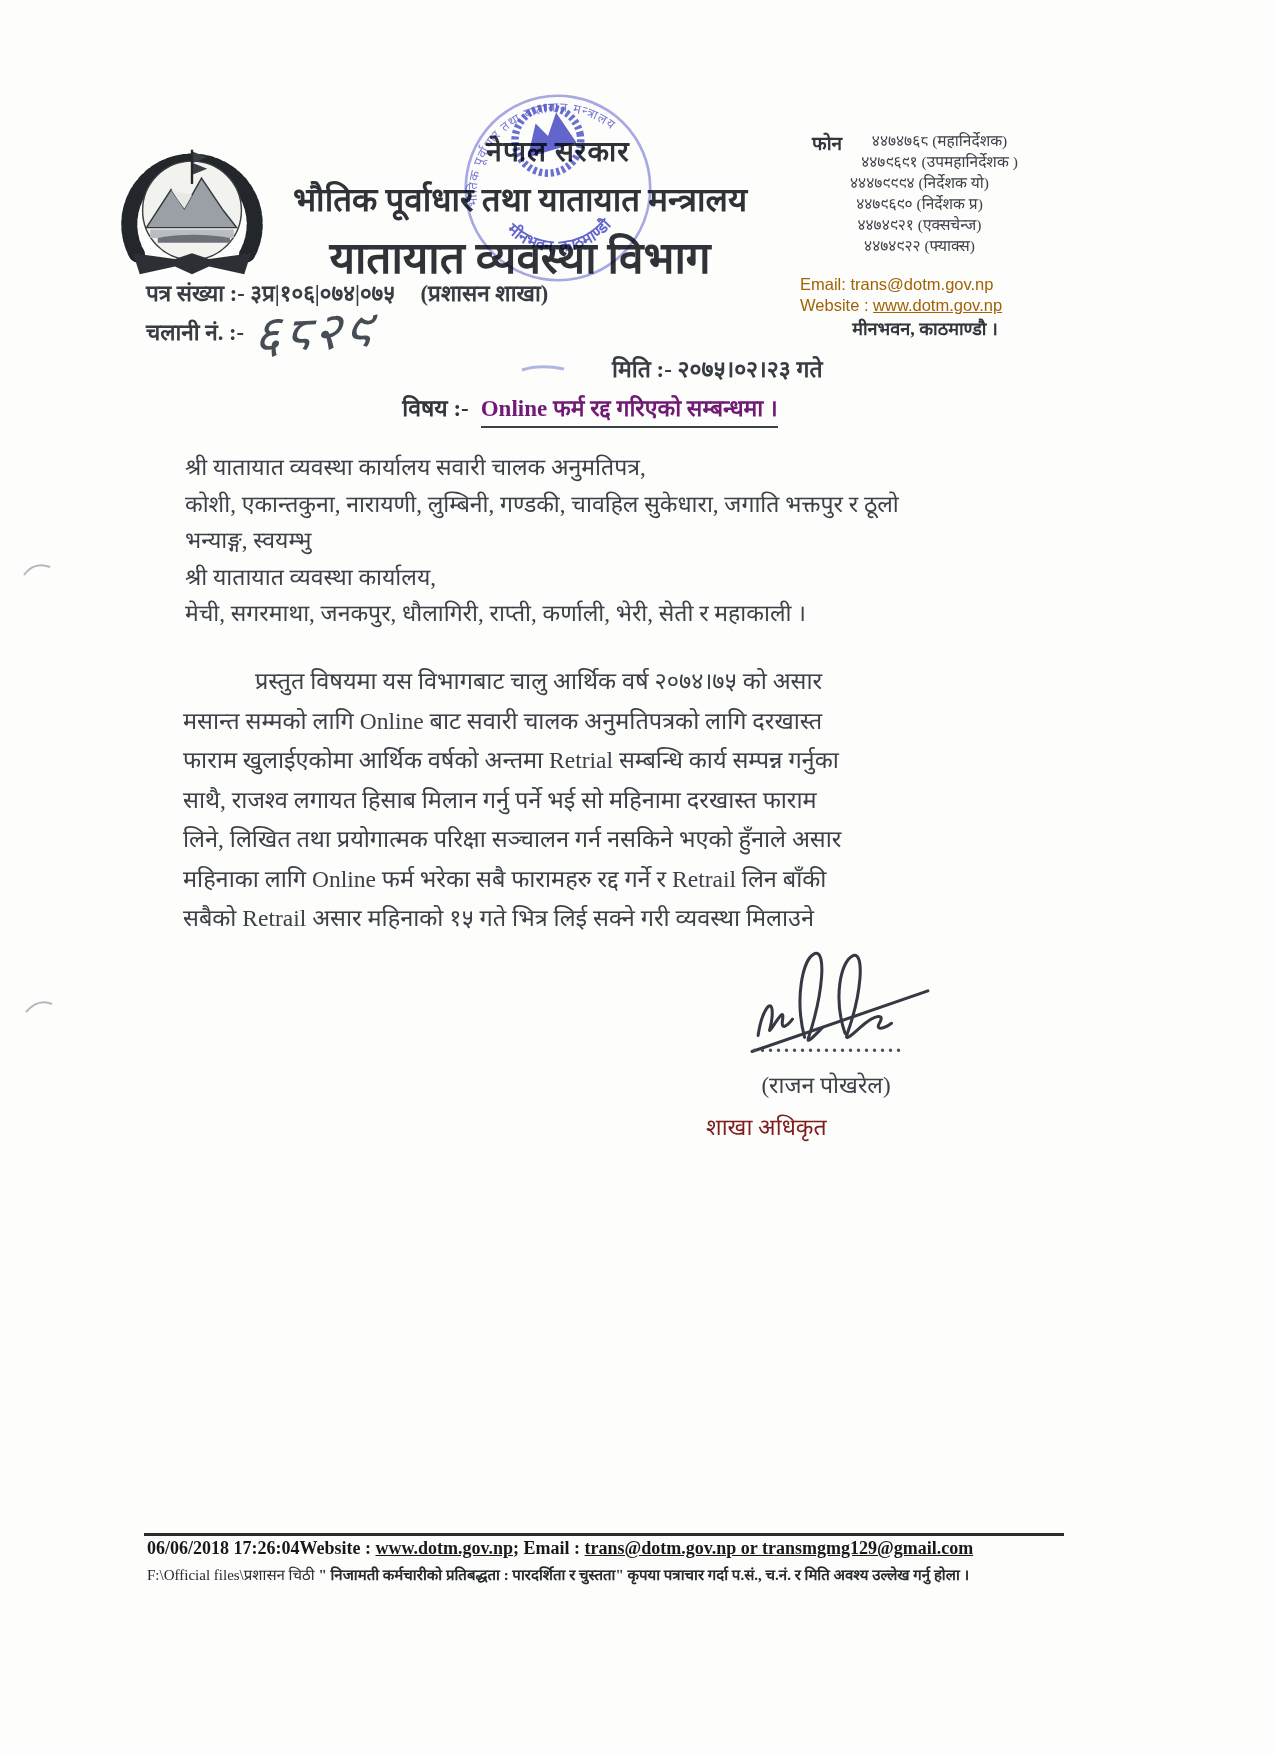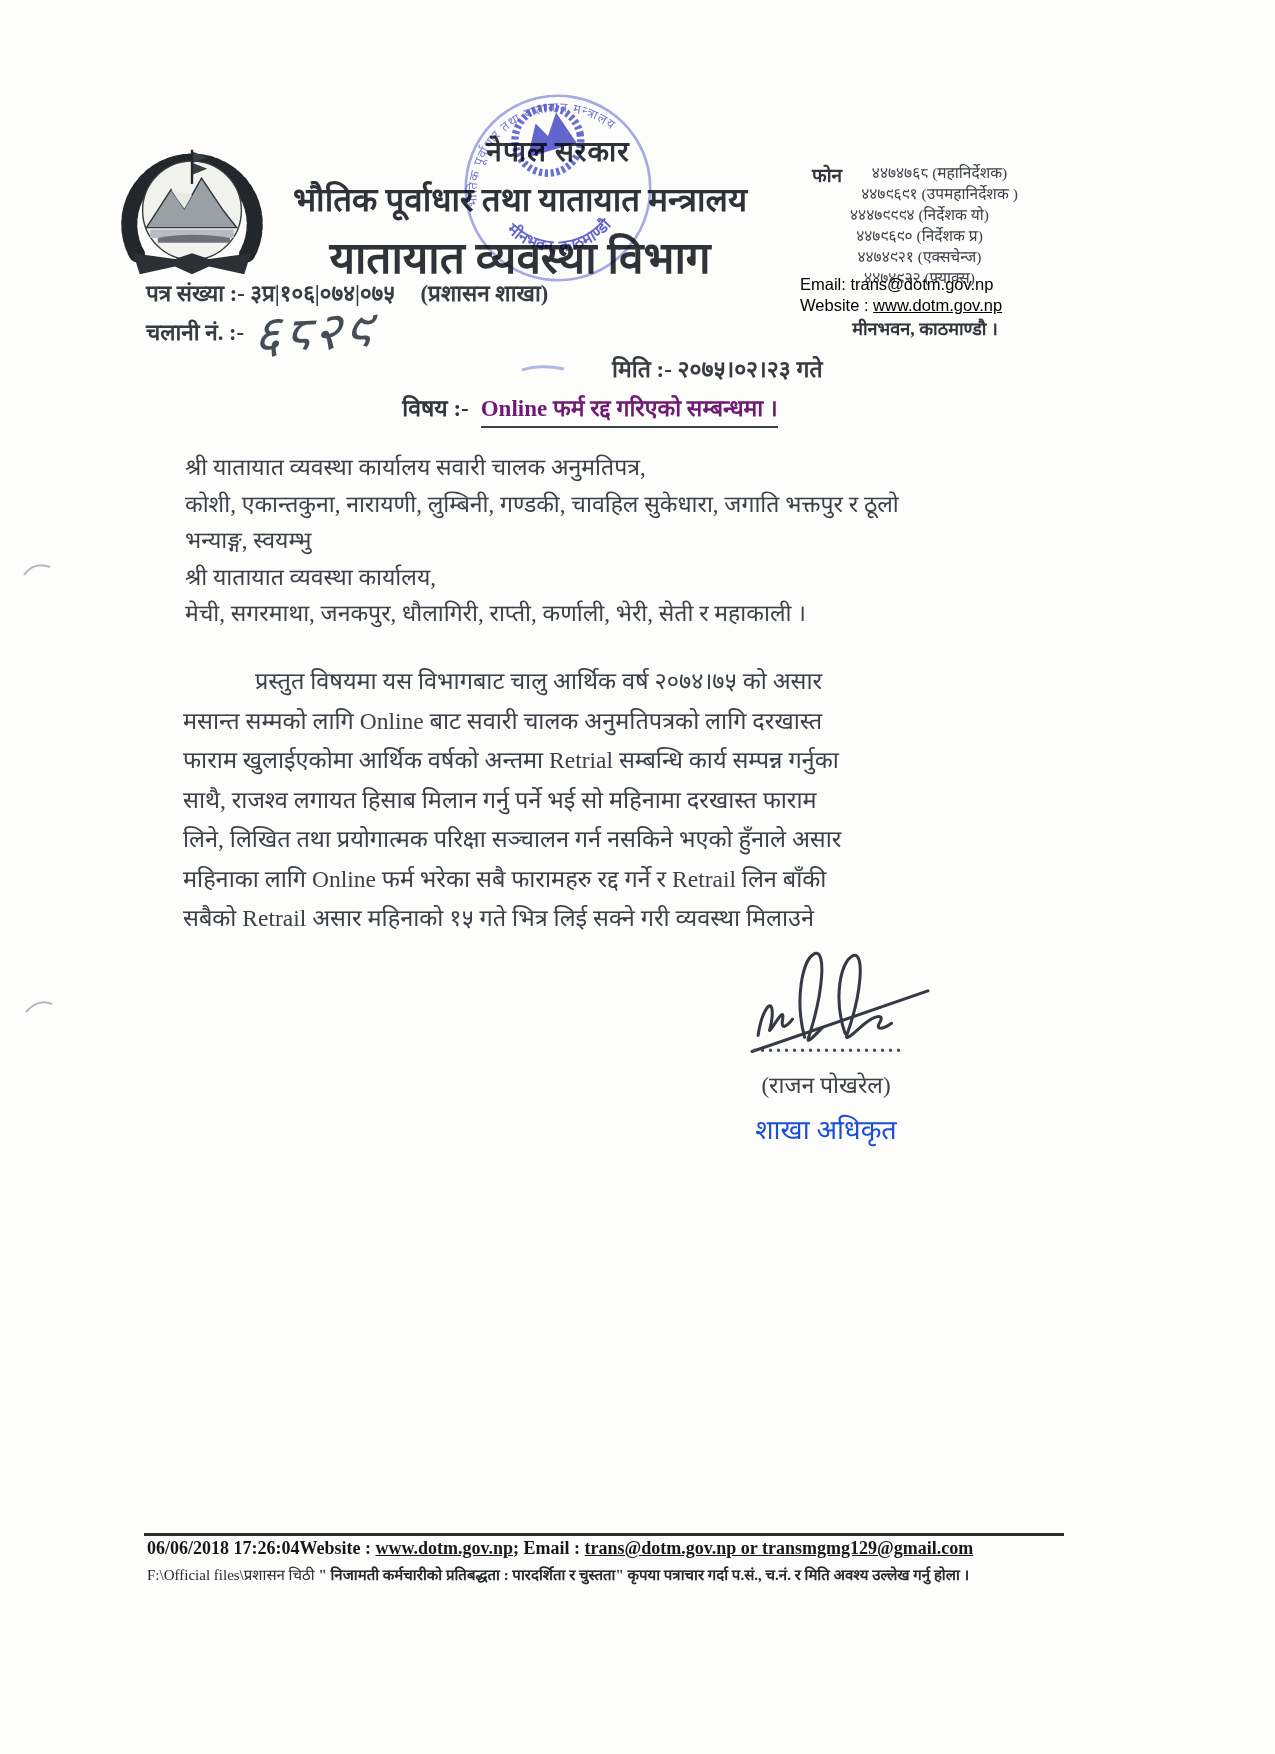--- a/index.html
+++ b/index.html
@@ -13,25 +13,25 @@
   
   .emblem{left:116px;top:132px;width:152px;height:158px;}
   .govt-title{left:408px;top:131px;width:300px;text-align:center;
     font-size:28px;font-weight:600;color:#2f3338;letter-spacing:1px;}
   .ministry{left:235px;top:176px;width:570px;text-align:center;
     font-size:33px;font-weight:600;color:#2f3338;}
   .department{left:235px;top:226px;width:570px;text-align:center;
     font-size:44px;font-weight:600;color:#2f3338;}
   .stamp-wrap{left:452px;top:82px;width:212px;height:212px;
     color:#3a3ec2;mix-blend-mode:multiply;opacity:.88;}
-  .phones-block{left:812px;top:130px;width:215px;font-size:15.5px;color:#3c4147;margin-top:32px;}
+  .phones-block{left:812px;top:130px;width:215px;font-size:15.5px;color:#3c4147;}
   .phones-block .phone-label{font-size:19px;font-weight:600;float:left;margin-right:10px;color:#33373c;}
   .phone-row{text-align:center;line-height:21px;white-space:nowrap;}
   .contact-lines{left:800px;top:274px;width:240px;text-align:left;
-    font-family:"Liberation Sans","DejaVu Sans",sans-serif;font-size:16.5px;color:#000000;line-height:21px;}
+    font-family:"Liberation Sans","DejaVu Sans",sans-serif;font-size:16.5px;color:#a16207;line-height:21px;}
   .contact-lines .u{text-decoration:underline;}
   .hq-address{left:820px;top:316px;width:210px;text-align:center;
     font-size:18px;font-weight:600;color:#33373c;}
   
   .letter-no-row{left:146px;top:277px;font-size:22.5px;font-weight:600;color:#383d43;white-space:nowrap;}
   .letter-no-row .section{margin-left:20px;}
   .chalani-row{left:146px;top:316px;font-size:22.5px;font-weight:600;color:#383d43;}
   .chalani-number{left:254px;top:294px;font-size:52px;font-weight:400;
     font-style:italic;color:#474d55;transform:rotate(-3deg) skewX(-6deg);letter-spacing:3px;}
   .date-line{left:612px;top:352px;font-size:23px;font-weight:600;color:#383d43;}
@@ -43,21 +43,21 @@
   
   .recipients{left:185px;top:450px;width:780px;font-size:23px;line-height:36.5px;color:#3c4147;}
   
   .body-lines{left:183px;top:662px;width:710px;font-size:23.5px;line-height:39.5px;color:#3c4147;}
   .body-lines .body-line:first-child{text-indent:72px;}
   
   .signature-svg{left:748px;top:938px;width:192px;height:122px;}
   .sig-dots{left:752px;top:1034px;width:150px;overflow:hidden;white-space:nowrap;
     font-size:20px;font-weight:700;letter-spacing:3px;color:#4a4f55;}
   .sig-name{left:706px;top:1068px;width:240px;text-align:center;font-size:23px;color:#3c4147;}
-  .sig-designation{left:706px;top:1110px;width:240px;text-align:center;font-size:27px;color:#1d4ed8;}
+  .sig-designation{left:706px;top:1110px;width:240px;font-size:23px;color:#7f1d1d;}
   
   .footer-rule{left:144px;top:1533px;width:920px;height:2.5px;background:#2b2b2b;}
   .footer-line1{left:147px;top:1538px;width:930px;font-size:18px;font-weight:700;
     color:#16181a;white-space:nowrap;}
   .footer-line1 .u{text-decoration:underline;}
   .footer-line2{left:147px;top:1564px;width:950px;font-size:15px;color:#26292d;white-space:nowrap;}
   .footer-line2 .motto{font-weight:600;}
   .footer-line2 .note{font-weight:700;text-align:center;}
   
   .artifact{color:#b3b8bf;}

